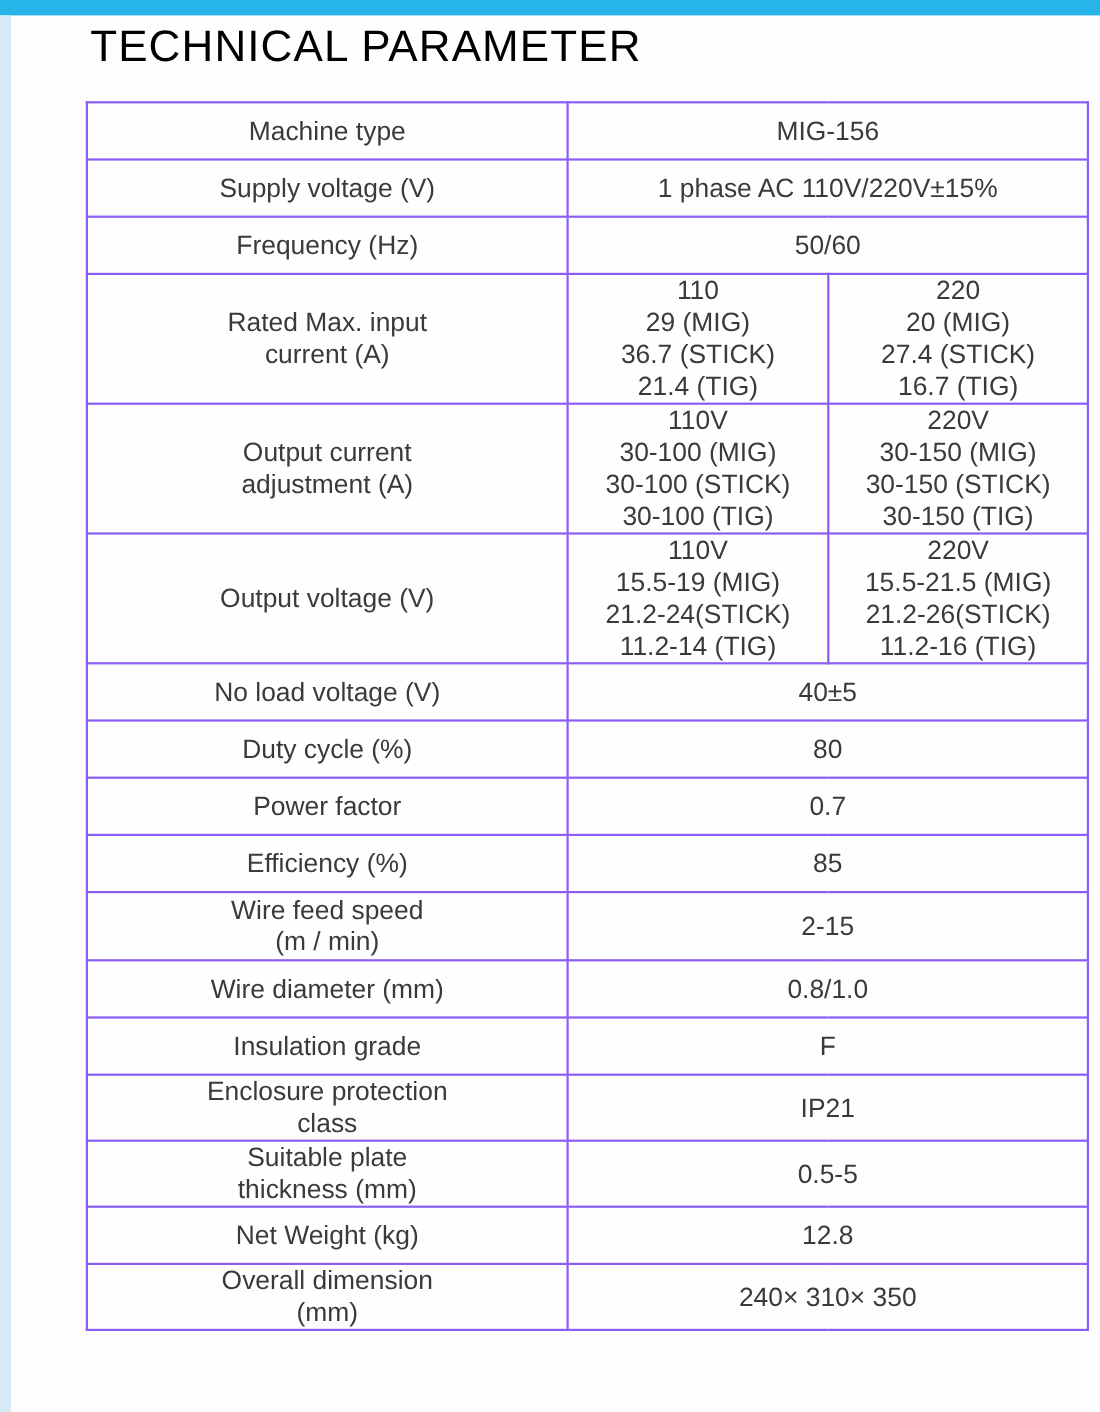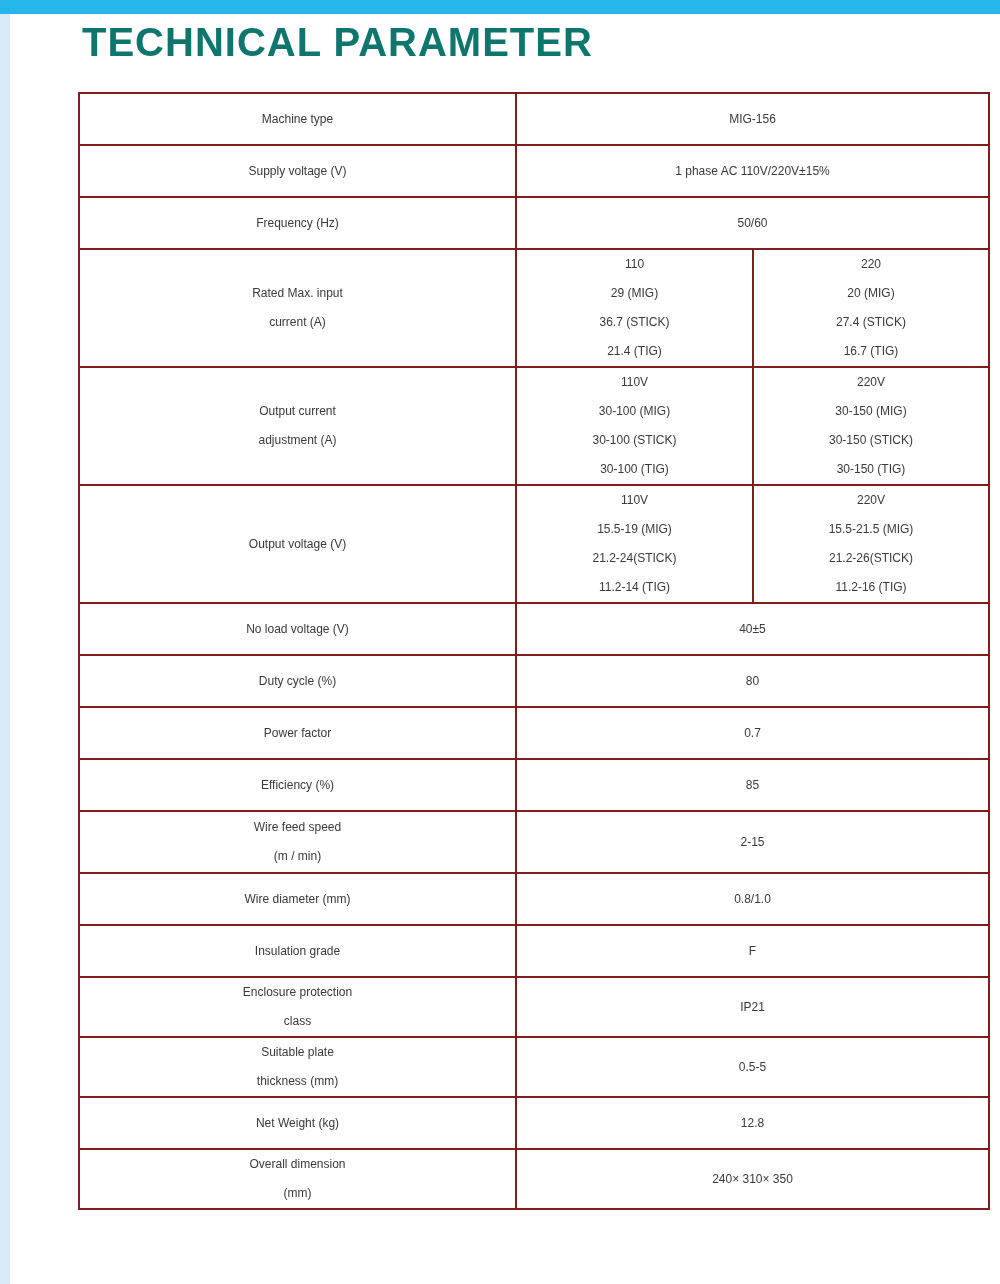--- a/index.html
+++ b/index.html
@@ -24,40 +24,40 @@
   .left-strip {
     position: absolute;
     left: 0; top: 14px;
     width: 10px; height: 1270px;
     background: #d7eaf8;
   }
   .title {
     position: absolute;
     left: 82px; top: 20px;
     font-size: 40px;
-    font-weight: 700;
+    font-weight: 400;
     letter-spacing: 1px;
-    color: #0f766e;
+    color: #000000;
     white-space: nowrap;
   }
   table.spec-table {
     position: absolute;
     left: 78px; top: 92px;
     width: 910px;
     border-collapse: collapse;
     table-layout: fixed;
   }
   .spec-table col.c1 { width: 437px; }
   .spec-table col.c2 { width: 237px; }
   .spec-table col.c3 { width: 236px; }
   .spec-table td {
-    border: 2px solid #7f1d1d;
+    border: 2px solid #8b5cf6;
     text-align: center;
     vertical-align: middle;
-    font-size: 12px;
+    font-size: 24px;
     line-height: 29px;
     color: #3a3a3a;
     white-space: pre-line;
     padding: 0 4px;
     margin-top: 39px;
   }
   tr.h52  td { height: 52px; }
   tr.h120 td { height: 108px; }
   tr.h62  td { height: 62px; }
   tr.h60  td { height: 60px; }

